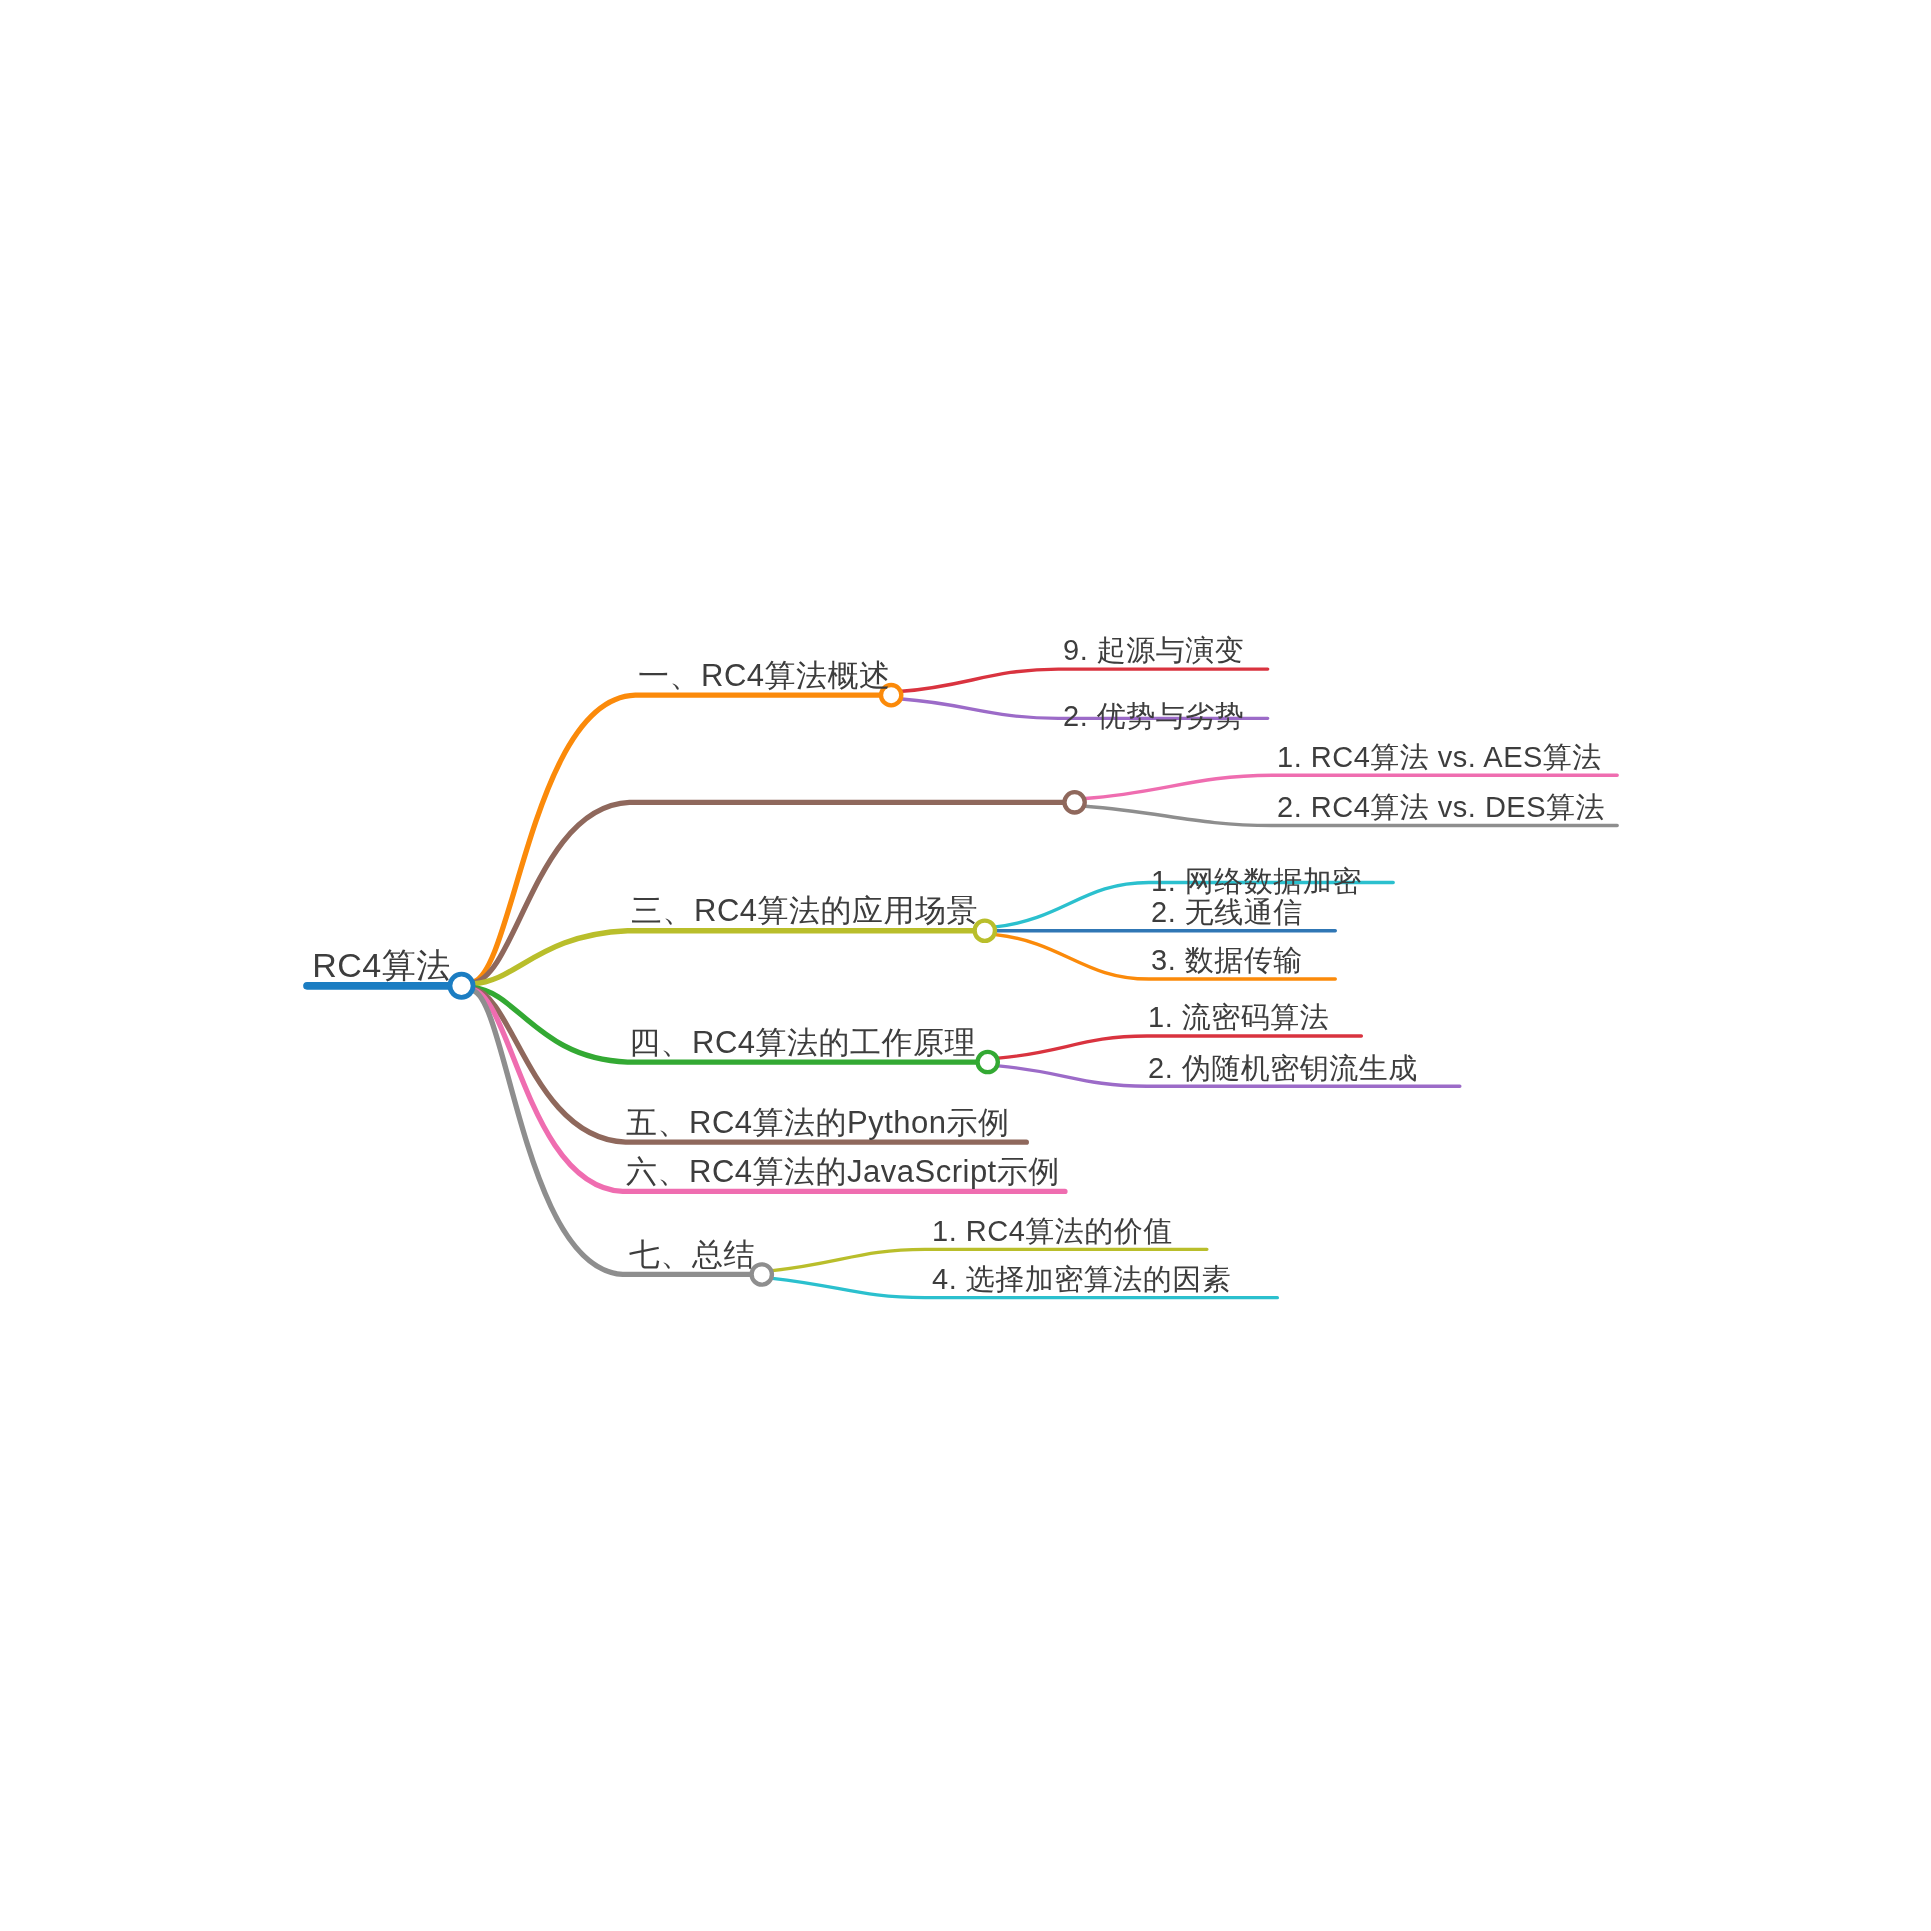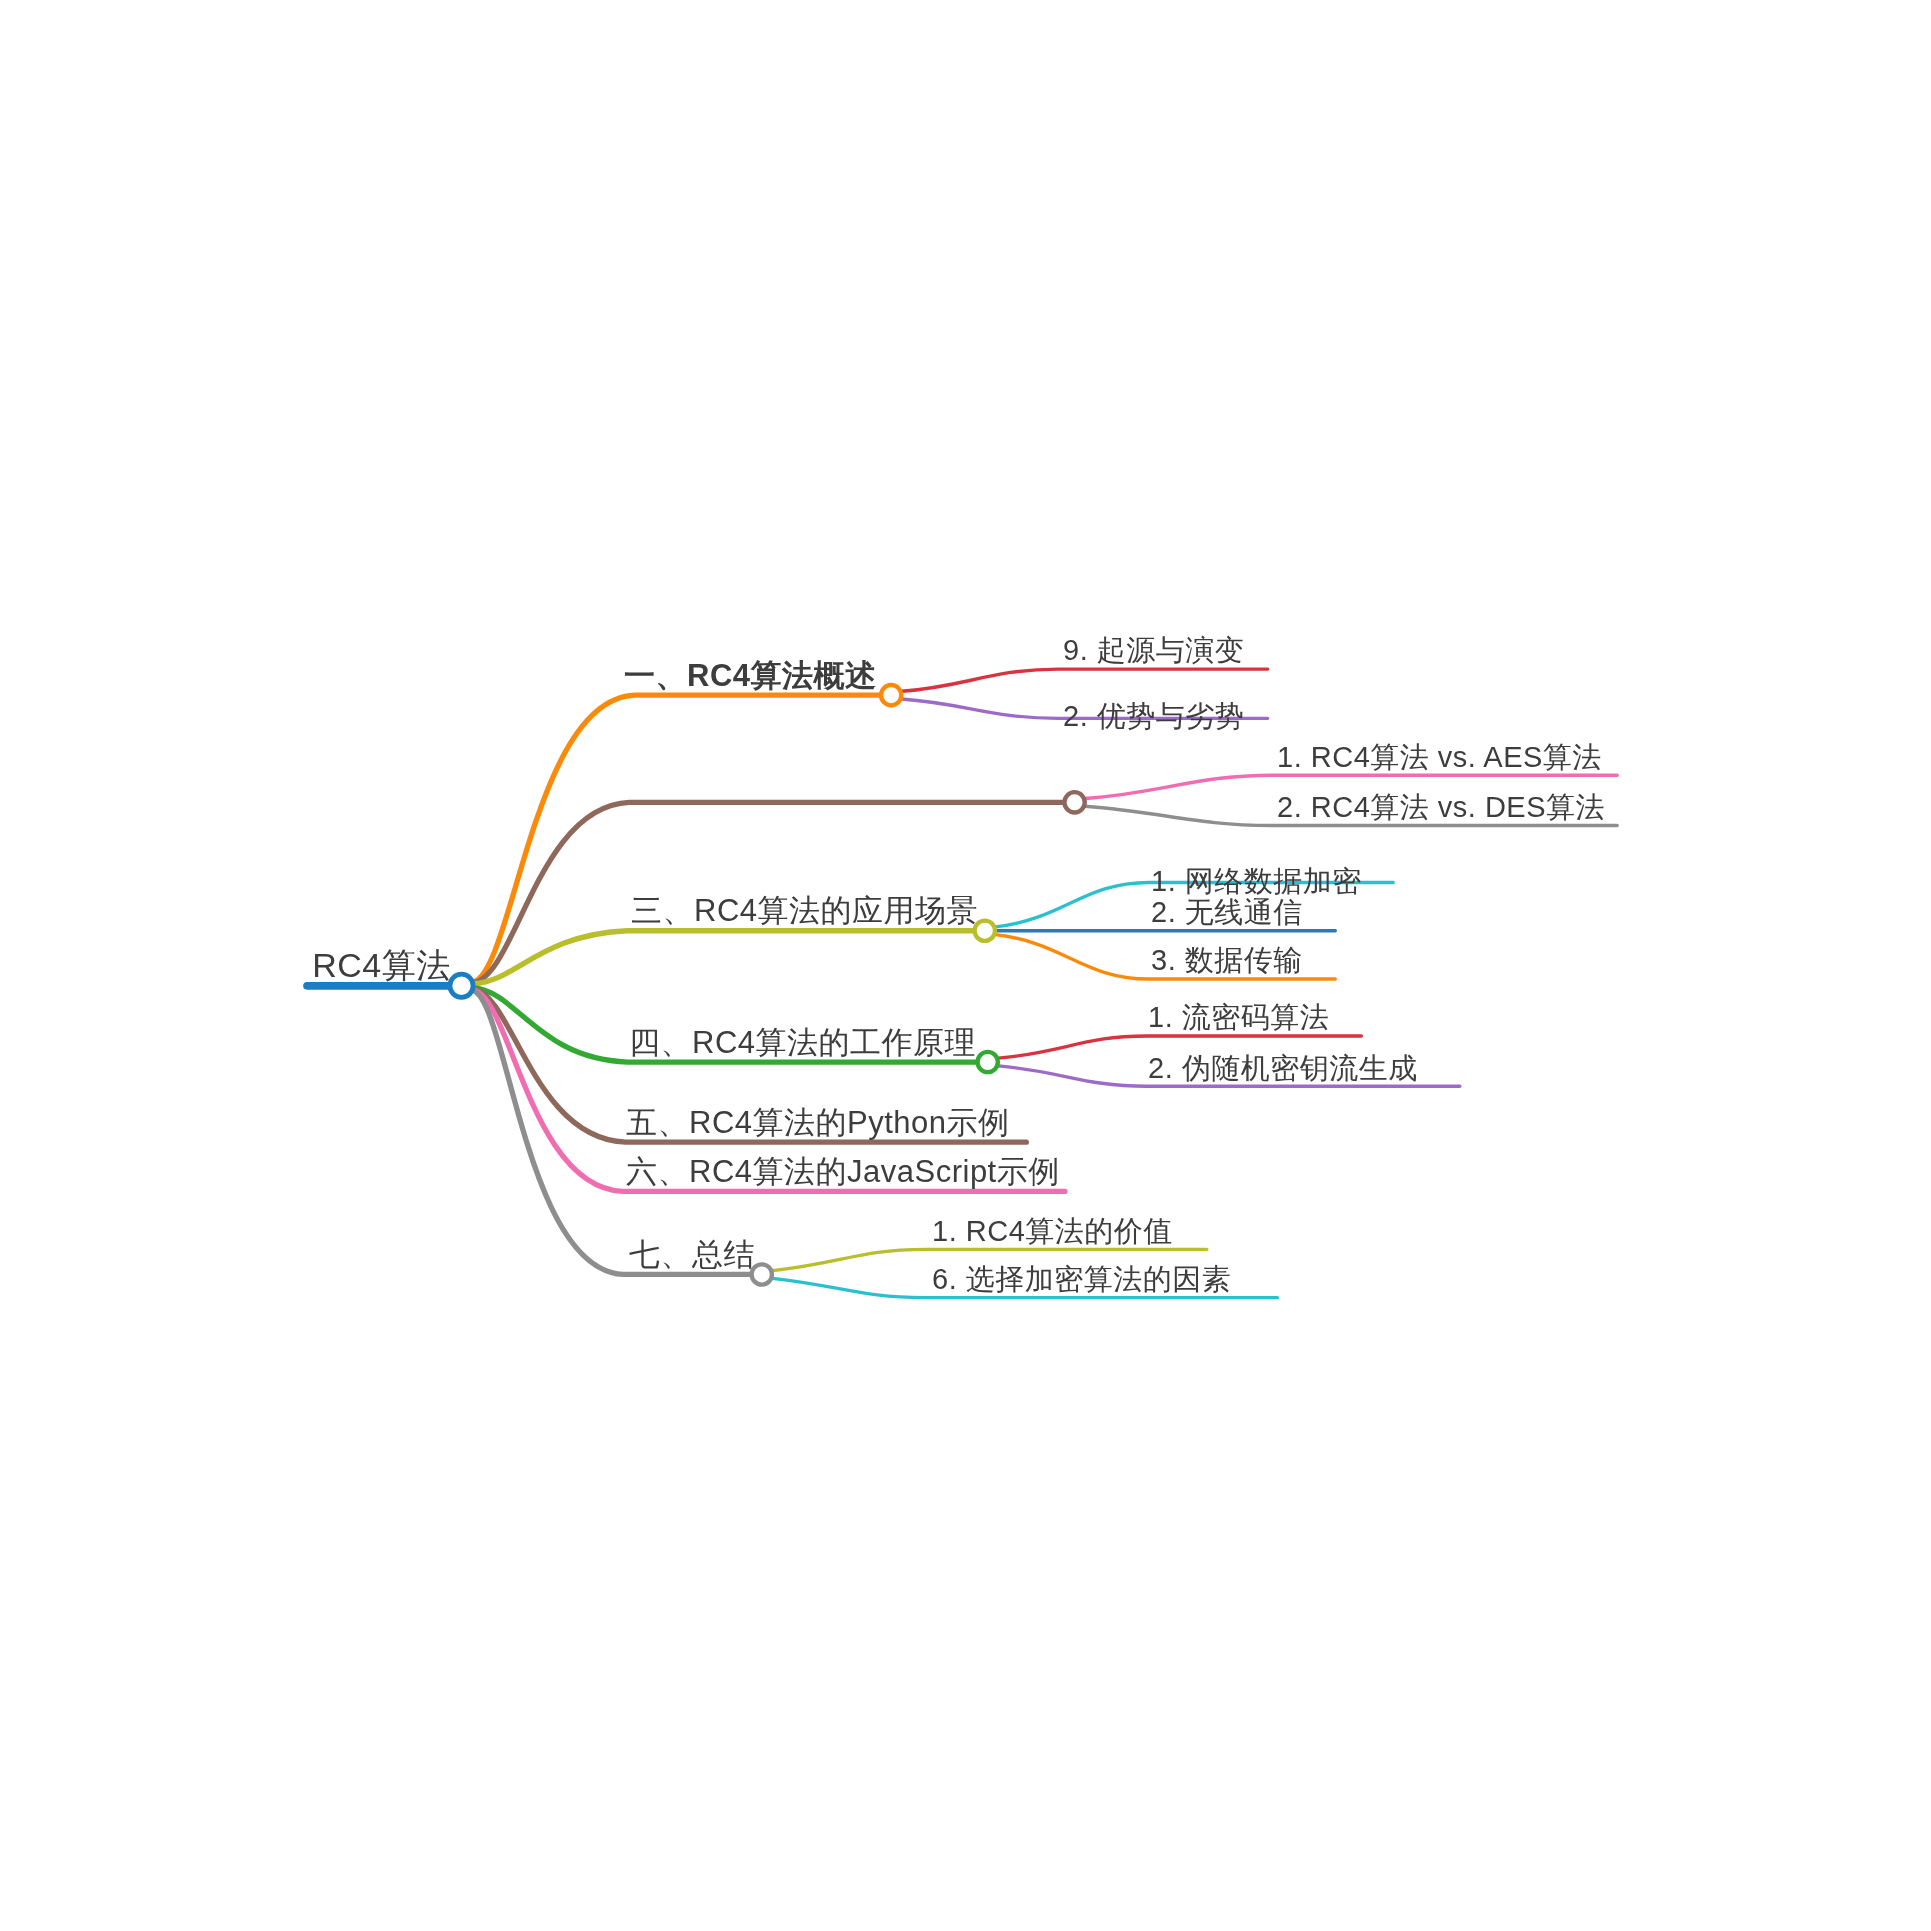--- a/index.html
+++ b/index.html
@@ -63,37 +63,37 @@
       <circle cx="923" cy="720" r="10.5" fill="#ffffff" stroke-width="4.5" stroke="#fb8a0a"></circle>
       <circle cx="1113" cy="831" r="10.5" fill="#ffffff" stroke-width="4.5" stroke="#8f685c"></circle>
       <circle cx="1020" cy="964" r="10.5" fill="#ffffff" stroke-width="4.5" stroke="#b9be2b"></circle>
       <circle cx="1023" cy="1100" r="10.5" fill="#ffffff" stroke-width="4.5" stroke="#33a933"></circle>
       <circle cx="789" cy="1320" r="10.5" fill="#ffffff" stroke-width="4.5" stroke="#8e8e8e"></circle>
     </g>
   </svg>
 
   <div class="label root-label" style="left:311px; top:943px; width:141px;">RC4算法</div>
 
-  <div class="label topic-label" style="left:624px; top:655px;font-weight:bold;">一、RC4算法概述</div>
+  <div class="label topic-label" style="left:638px; top:655px;">一、RC4算法概述</div>
   <div class="label topic-label" style="left:631px; top:890px;">三、RC4算法的应用场景</div>
   <div class="label topic-label" style="left:629px; top:1022px;">四、RC4算法的工作原理</div>
   <div class="label topic-label" style="left:626px; top:1102px;">五、RC4算法的Python示例</div>
   <div class="label topic-label" style="left:626px; top:1151px;">六、RC4算法的JavaScript示例</div>
   <div class="label topic-label" style="left:629px; top:1234px;">七、总结</div>
 
   <div class="label child-label" style="left:1063px; top:631px;">9. 起源与演变</div>
   <div class="label child-label" style="left:1063px; top:681px;margin-top:16px;">2. 优势与劣势</div>
 
   <div class="label child-label" style="left:1277px; top:738px;">1. RC4算法 vs. AES算法</div>
   <div class="label child-label" style="left:1277px; top:788px;">2. RC4算法 vs. DES算法</div>
 
   <div class="label child-label" style="left:1151px; top:845px;margin-top:17px;">1. 网络数据加密</div>
   <div class="label child-label" style="left:1151px; top:893px;">2. 无线通信</div>
   <div class="label child-label" style="left:1151px; top:941px;">3. 数据传输</div>
 
   <div class="label child-label" style="left:1148px; top:998px;">1. 流密码算法</div>
   <div class="label child-label" style="left:1148px; top:1049px;">2. 伪随机密钥流生成</div>
 
   <div class="label child-label" style="left:932px; top:1212px;">1. RC4算法的价值</div>
-  <div class="label child-label" style="left:932px; top:1260px;">6. 选择加密算法的因素</div>
+  <div class="label child-label" style="left:932px; top:1260px;">4. 选择加密算法的因素</div>
 
 </div>
 
 
 </body></html>

